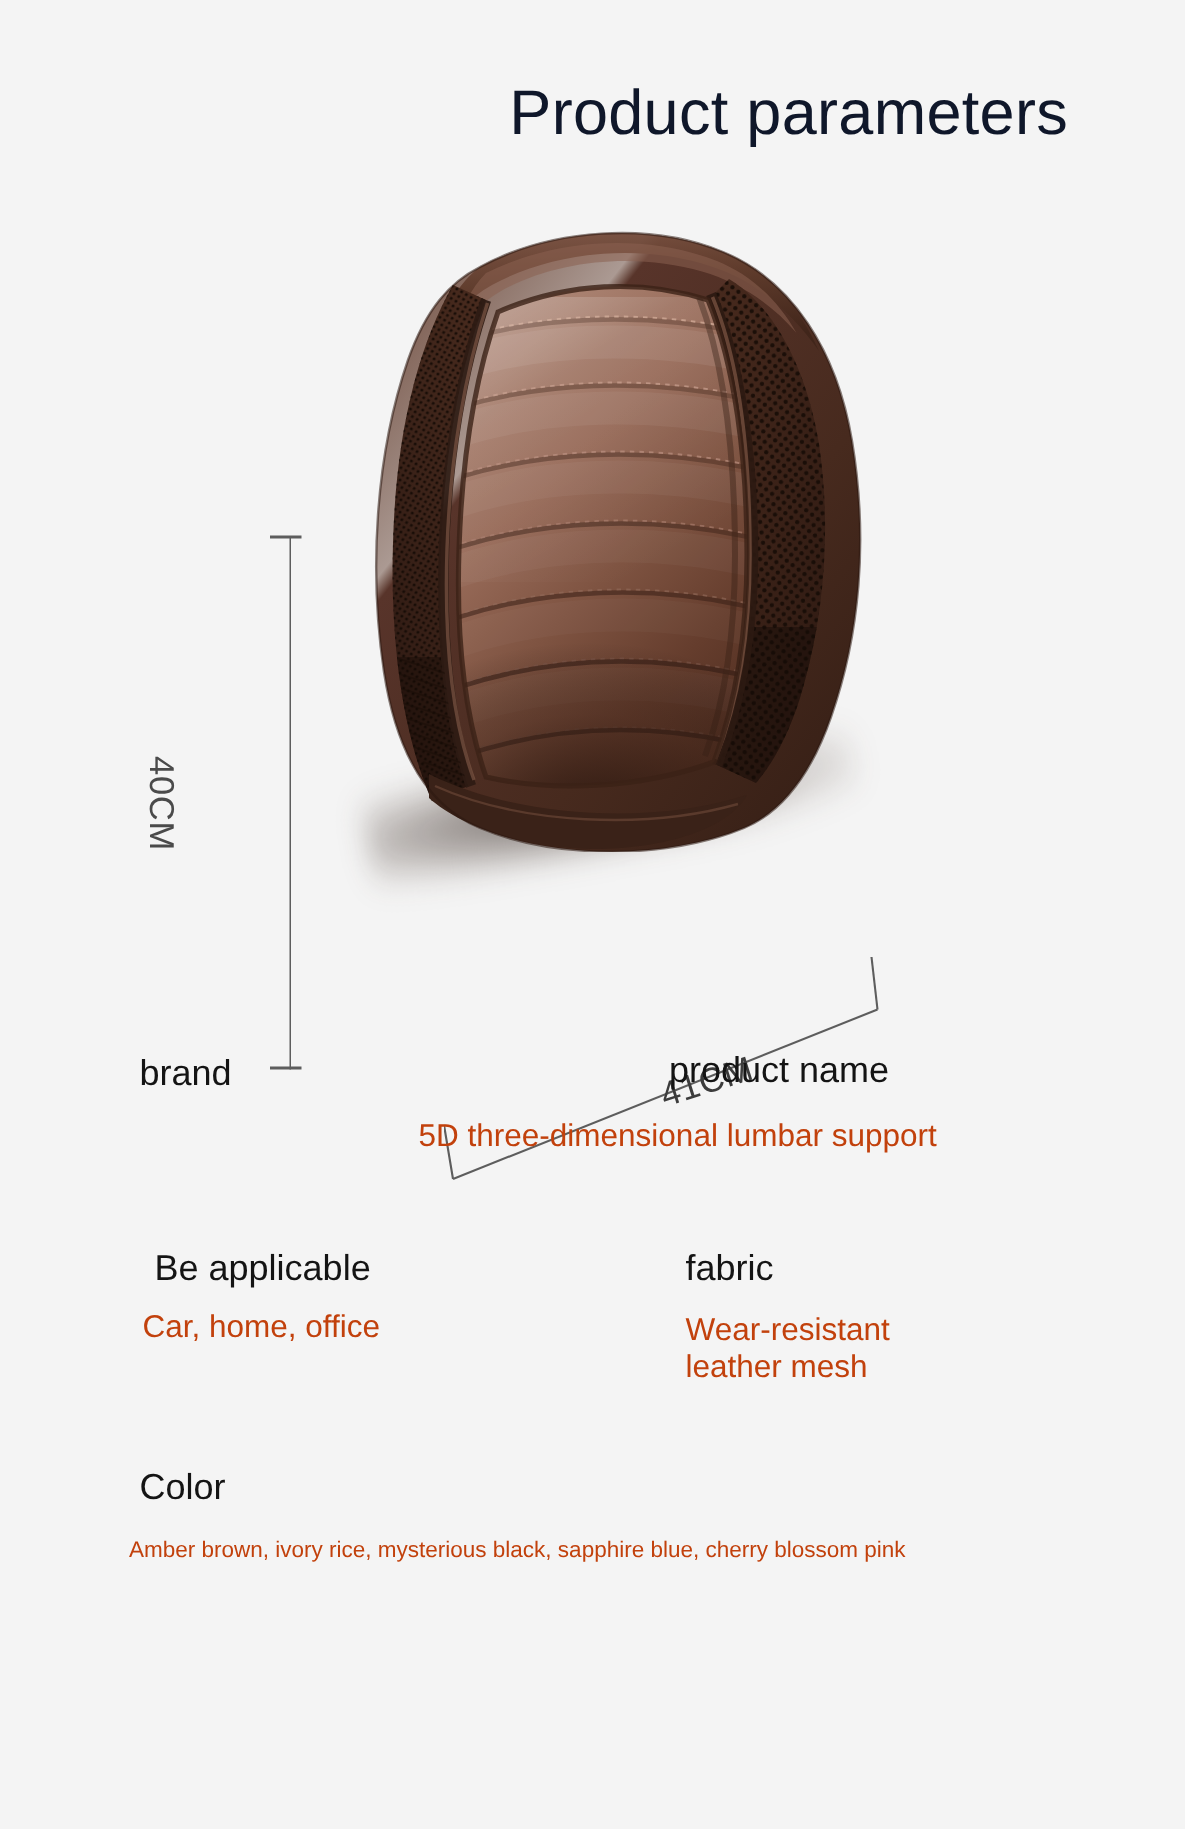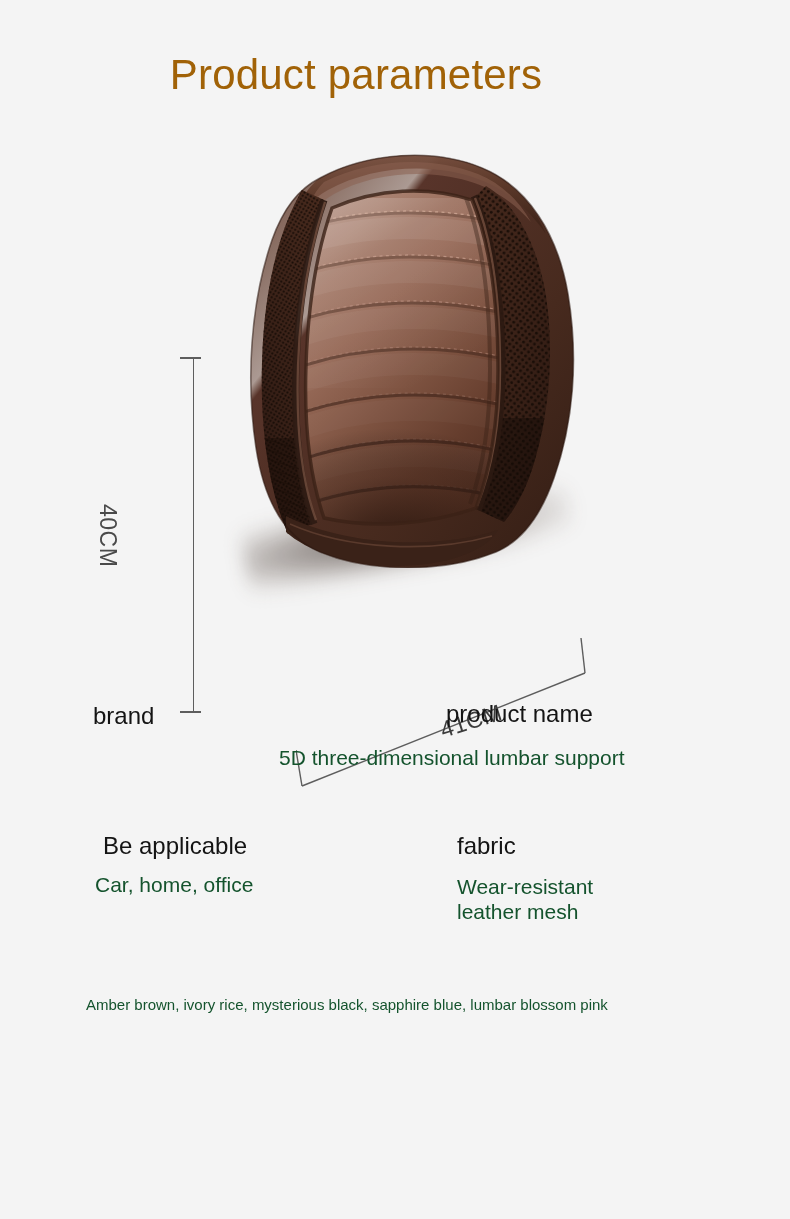--- a/index.html
+++ b/index.html
@@ -17,25 +17,25 @@
     color: #1a1a1a;
     -webkit-font-smoothing: antialiased;
   }
 
   
   .page-title {
     position: absolute;
     top: 52px;
     left: 0;
     width: 712px;
-    text-align: center;
+    text-align: right;
     font-size: 42px;
     font-weight: 400;
     letter-spacing: 0.2px;
-    color: #a16207;
+    color: #0f172a;
     line-height: 1.1;
   }
 
   
   .product-stage {
     position: absolute;
     left: 0;
     top: 130px;
     width: 790px;
     height: 540px;
@@ -126,21 +126,21 @@
   .spec-label {
     font-size: 24px;
     font-weight: 400;
     color: #141414;
     line-height: 1.2;
     white-space: nowrap;
   }
   .spec-value {
     font-size: 21px;
     font-weight: 400;
-    color: #14532d;
+    color: #c2410c;
     line-height: 1.18;
     margin-top: 12px;
   }
   .spec-value.small { font-size: 15px; margin-top: 18px; }
 
   
   .cell-brand        { left: 65px;  top: 12px; }
   .cell-productname  { left: 418px; top: 10px; }
   .cell-productname .spec-value { margin-left: -167px; margin-top: 17px; white-space: nowrap; }
 
@@ -399,17 +399,18 @@
     </div>
     <div class="spec-cell cell-fabric">
       <div class="spec-label">fabric</div>
       <div class="spec-value" style="white-space:pre-line;">Wear-resistant
 leather mesh</div>
     </div>
   </div>
 
   <div class="spec-row row3">
     <div class="spec-cell cell-color">
-      <div class="spec-value small">Amber brown, ivory rice, mysterious black, sapphire blue, lumbar blossom pink</div>
+      <div class="spec-label">Color</div>
+      <div class="spec-value small">Amber brown, ivory rice, mysterious black, sapphire blue, cherry blossom pink</div>
     </div>
   </div>
 
 </div>
 
 </body></html>

